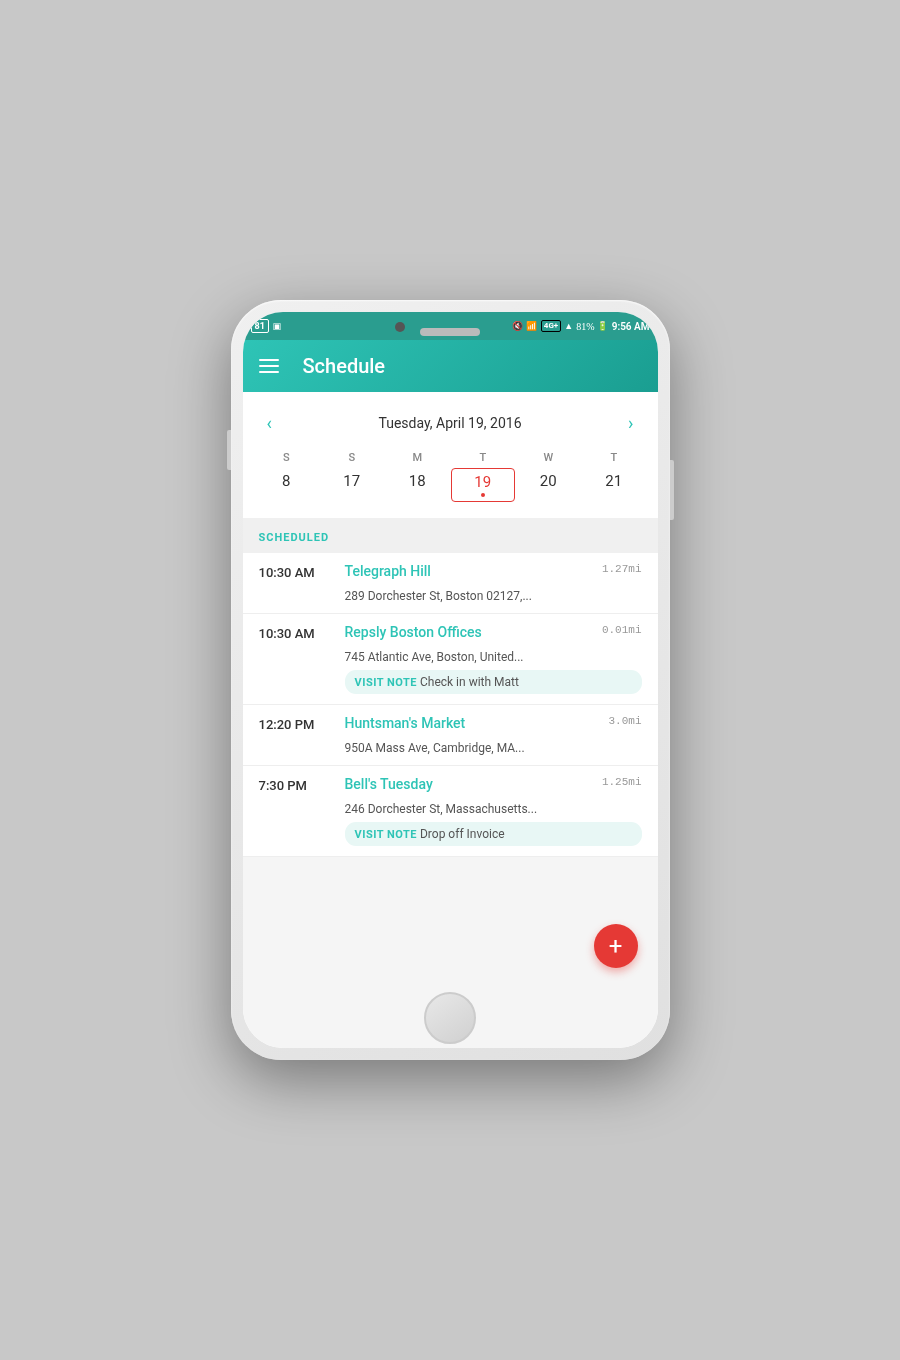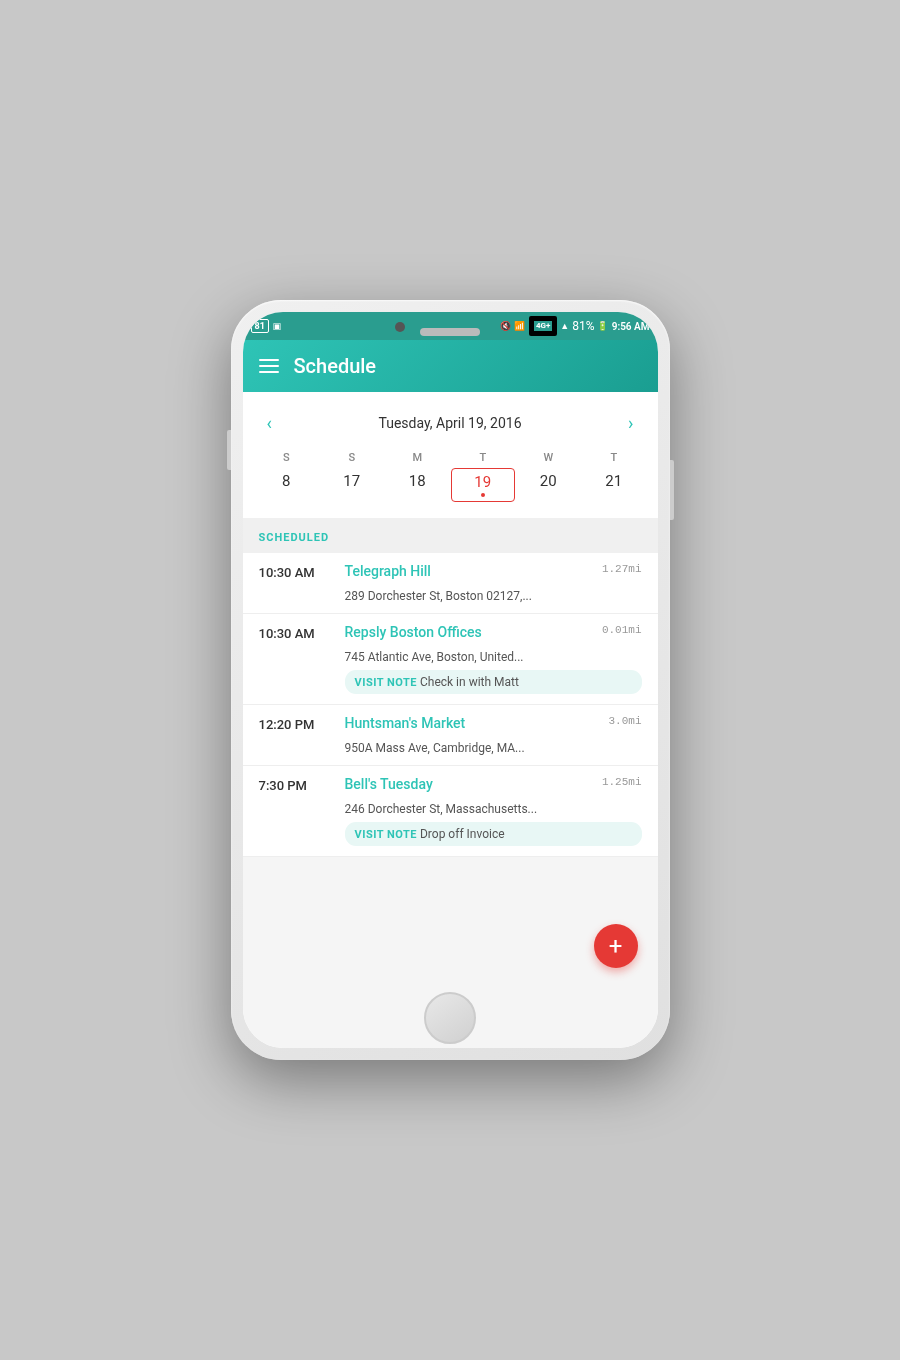--- a/index.html
+++ b/index.html
@@ -128,21 +128,21 @@
       font-weight: 600;
       color: #fff;
     }
 
     
     .app-bar {
       background: linear-gradient(135deg, #2ec4b6, #1a9e91);
       padding: 12px 16px;
       display: flex;
       align-items: center;
-      gap: 15px;
+      gap: 24px;
       height: 52px;
     }
 
     .menu-icon {
       display: flex;
       flex-direction: column;
       gap: 4px;
       cursor: pointer;
     }
 
@@ -335,21 +335,21 @@
       align-items: center;
       gap: 3px;
       font-size: 9px;
       color: #fff;
     }
 
     .lte-badge {
       font-size: 8px;
       font-weight: bold;
       color: #fff;
-      border: 5px solid #000000;
+      border: 1px solid #000000;
       padding: 0 2px;
       border-radius: 2px;
       line-height: 1.2;
     }
   </style>
 </head>
 <body>
 
 <div class="phone-outer">
   <div class="camera"></div>
@@ -363,21 +363,21 @@
       <div class="status-bar">
         <div class="status-left">
           <span class="status-badge">81</span>
           <span style="font-size:9px;color:#fff;">▣</span>
         </div>
         <div class="status-icons">
           <span style="font-size:9px;">🔇</span>
           <span style="font-size:9px;">📶</span>
           <span class="lte-badge">4G+</span>
           <span style="font-size:9px;">▲</span>
-          <span style="font-size:12px;color:#fff;">81%</span>
+          <span style="font-size:10px;color:#fff;font-family:Liberation Serif, serif;">81%</span>
           <span style="font-size:9px;">🔋</span>
           <span class="status-time">9:56 AM</span>
         </div>
       </div>
 
       <div class="app-bar">
         <div class="menu-icon">
           <div class="menu-line"></div>
           <div class="menu-line"></div>
           <div class="menu-line"></div>

